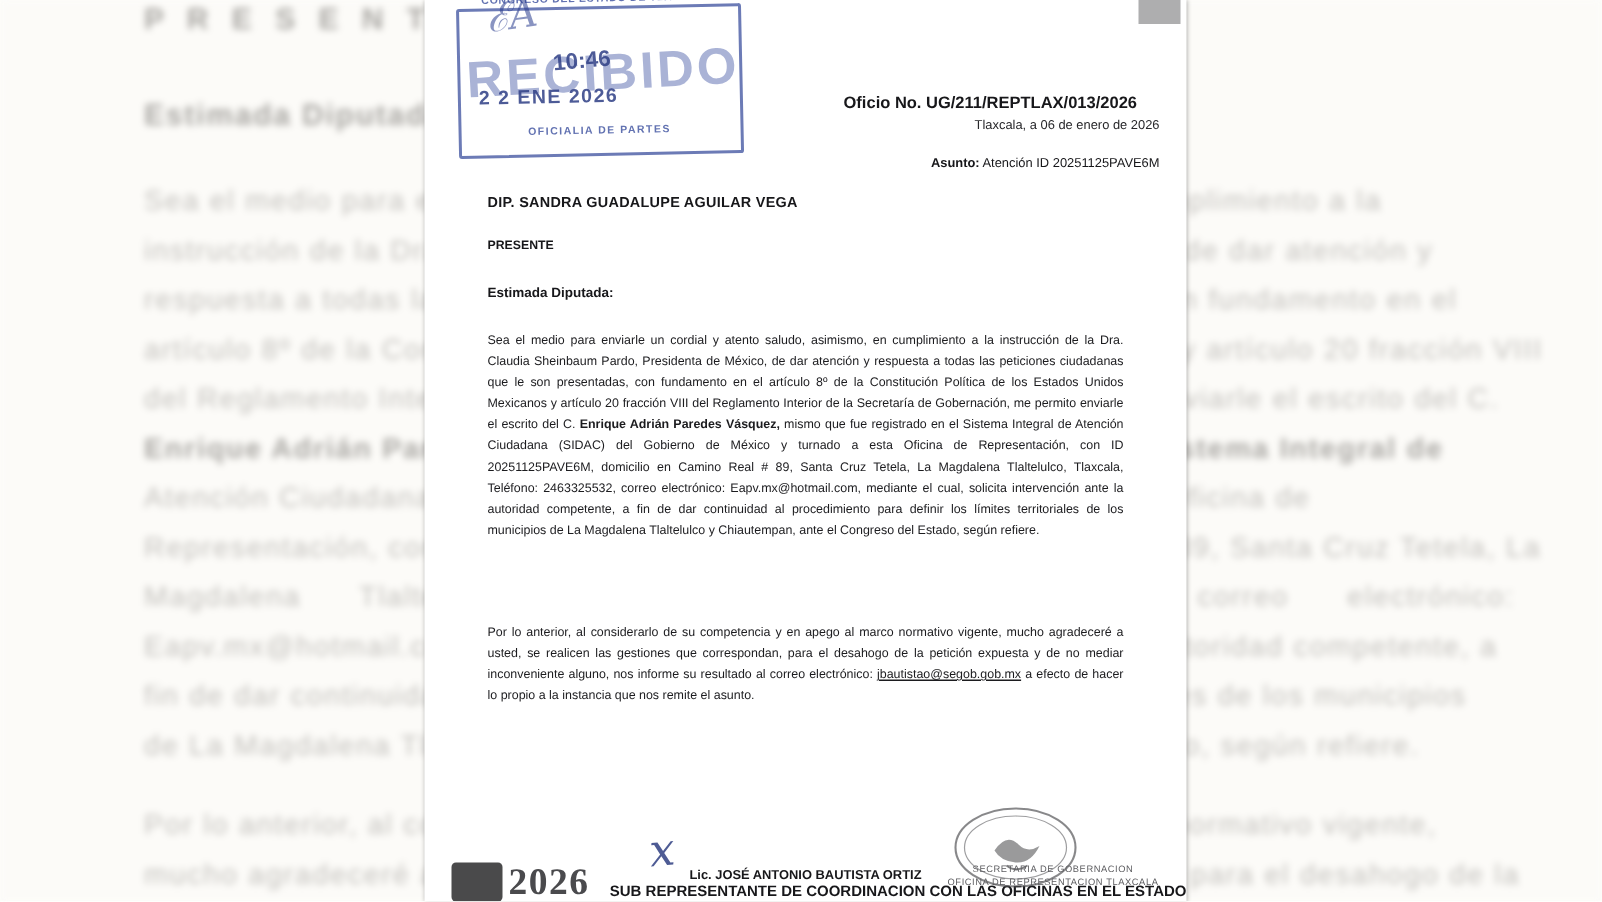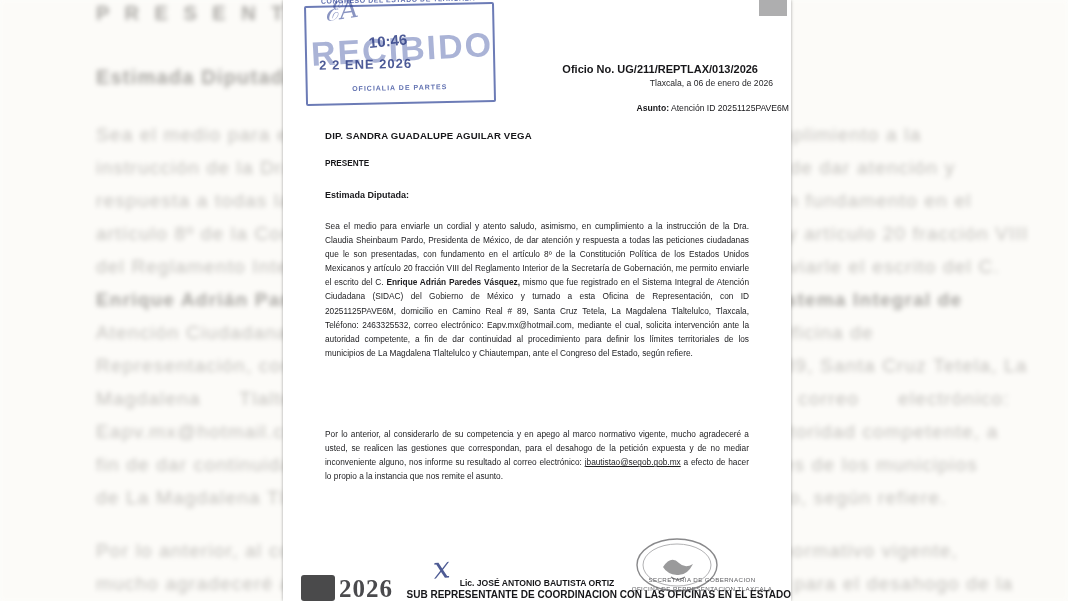--- a/index.html
+++ b/index.html
@@ -81,21 +81,21 @@
     position: absolute;
     right: 18px;
     top: 78px;
     text-align: right;
     font-size: 8.6px;
     color: #27272a;
     font-weight: normal;
   }
   .asunto {
     position: absolute;
-    right: 2px;
+    right: 18px;
     top: 103px;
     font-size: 8.6px;
     color: #17171a;
   }
   .asunto b { font-weight: bold; }
 
   .addressee {
     position: absolute;
     left: 42px;
     top: 130px;
@@ -136,21 +136,21 @@
     left: 42px;
     width: 424px;
     font-size: 8.3px;
     line-height: 14.1px;
     color: #1c1c1f;
     text-align: justify;
   }
   .body-p b { font-weight: bold; }
   .body-p .ul { text-decoration: underline; }
   #p1 { top: 219px; }
-  #p2 { top: 414px; margin-top: 13px; }
+  #p2 { top: 414px; }
   #p3 { top: 500px; }
 
   .atentamente {
     position: absolute;
     left: 0; right: 0;
     top: 551px;
     text-align: center;
     font-size: 8.4px;
     letter-spacing: 3px;
     color: #17171a;

